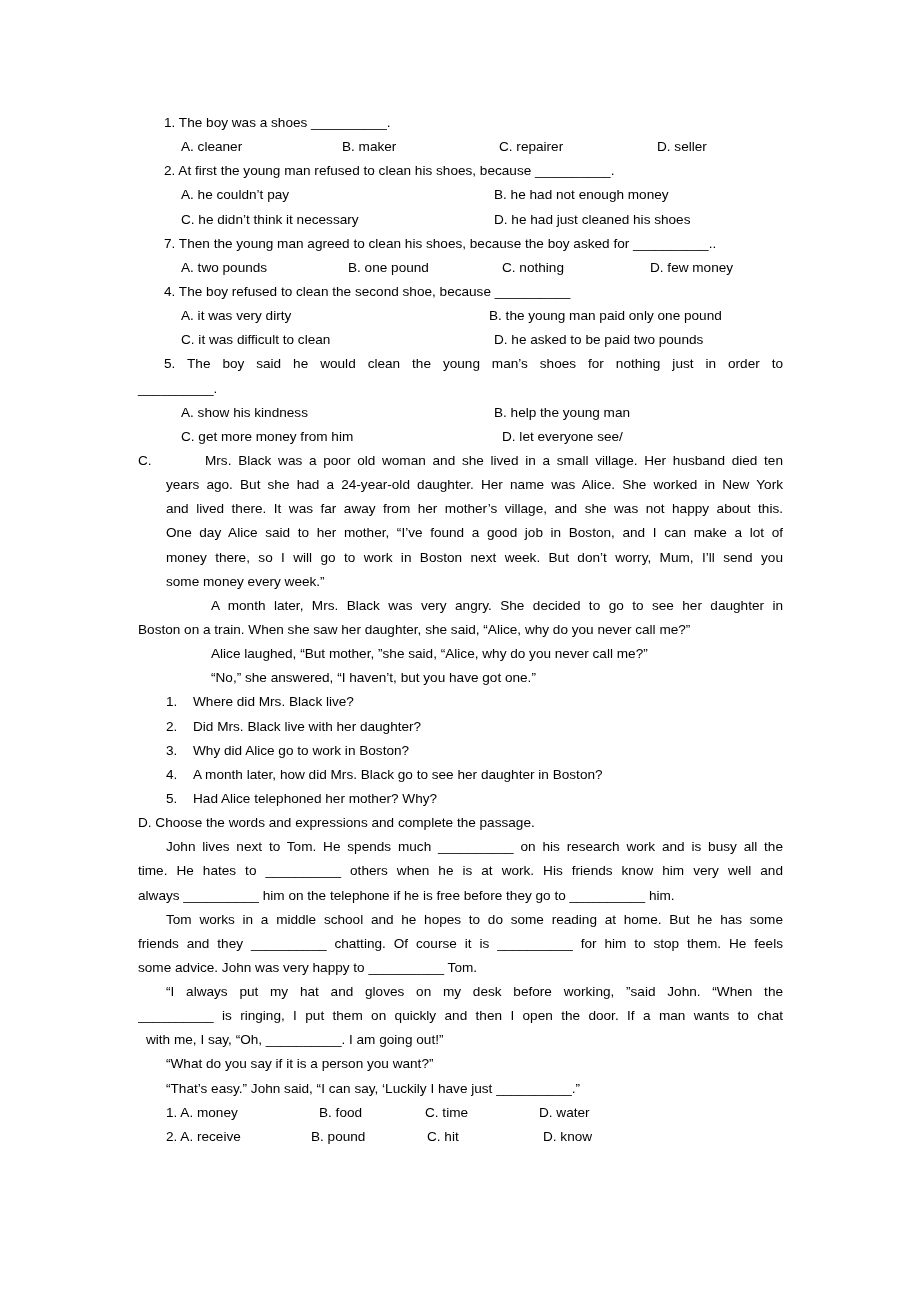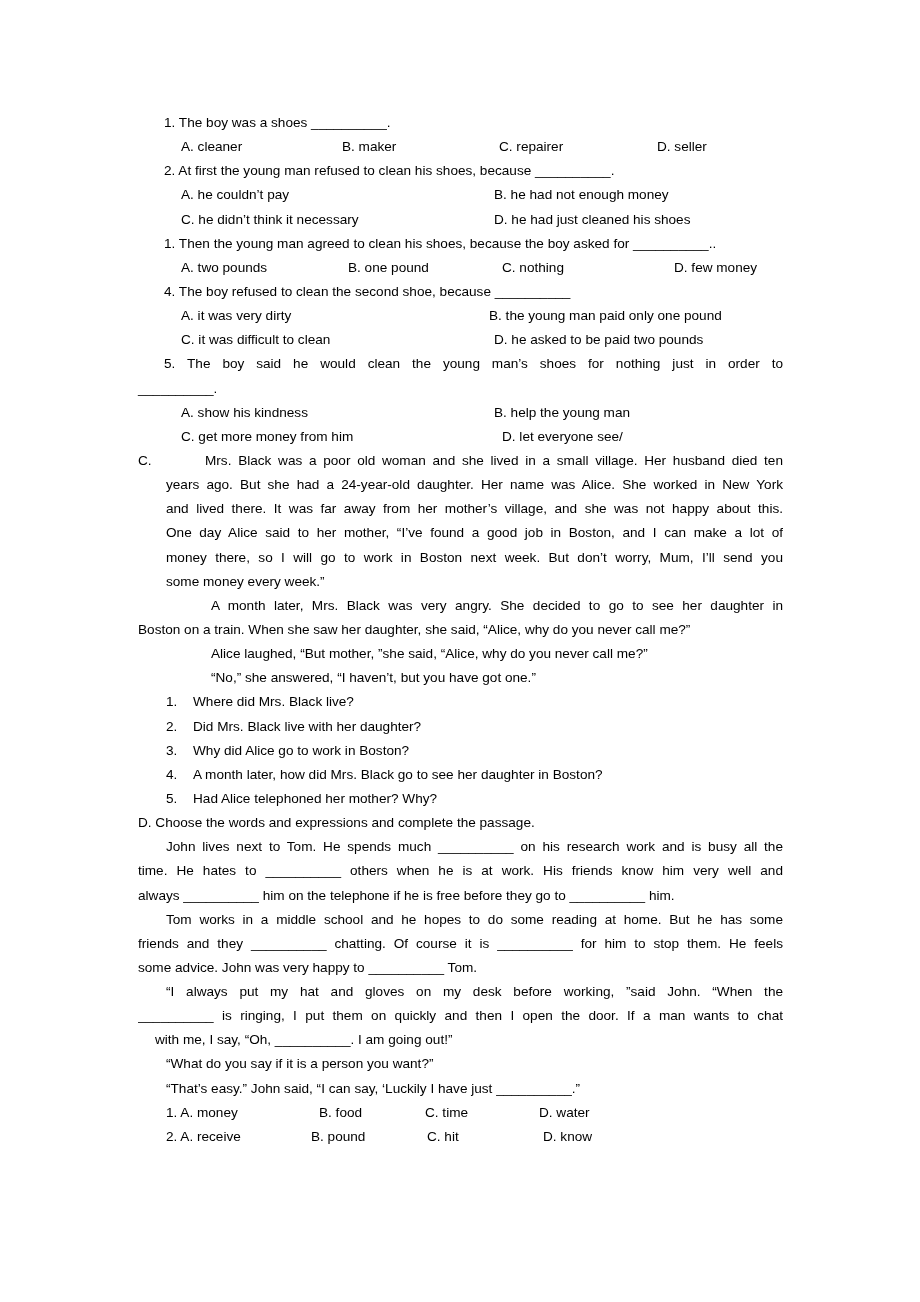--- a/index.html
+++ b/index.html
@@ -59,26 +59,26 @@
       </div>
       <div class="line" style="margin-left: 26px;">2. At first the young man refused to clean his shoes, because __________.</div>
       <div class="line">
         <span class="seg" style="left: 43px;">A. he couldn’t pay</span>
         <span class="seg" style="left: 356px;">B. he had not enough money</span>
       </div>
       <div class="line">
         <span class="seg" style="left: 43px;">C. he didn’t think it necessary</span>
         <span class="seg" style="left: 356px;">D. he had just cleaned his shoes</span>
       </div>
-      <div class="line" style="margin-left: 26px;">1. Then the young man agreed to clean his shoes, because the boy asked for __________..</div>
+      <div class="line" style="margin-left: 26px;">7. Then the young man agreed to clean his shoes, because the boy asked for __________..</div>
       <div class="line">
         <span class="seg" style="left: 43px;">A. two pounds</span>
         <span class="seg" style="left: 210px;">B. one pound</span>
         <span class="seg" style="left: 364px;">C. nothing</span>
-        <span class="seg" style="left: 536px;">D. few money</span>
+        <span class="seg" style="left: 512px;">D. few money</span>
       </div>
       <div class="line" style="margin-left: 26px;">4. The boy refused to clean the second shoe, because __________</div>
       <div class="line">
         <span class="seg" style="left: 43px;">A. it was very dirty</span>
         <span class="seg" style="left: 351px;">B. the young man paid only one pound</span>
       </div>
       <div class="line">
         <span class="seg" style="left: 43px;">C. it was difficult to clean</span>
         <span class="seg" style="left: 356px;">D. he asked to be paid two pounds</span>
       </div>
@@ -127,21 +127,21 @@
       </div>
       <div class="line" style="margin-left: 0px;">D. Choose the words and expressions and complete the passage.</div>
       <div class="line j" style="margin-left: 28px;">John lives next to Tom. He spends much __________ on his research work and is busy all the</div>
       <div class="line j" style="margin-left: 0px;">time. He hates to __________ others when he is at work. His friends know him very well and</div>
       <div class="line" style="margin-left: 0px;">always __________ him on the telephone if he is free before they go to __________ him.</div>
       <div class="line j" style="margin-left: 28px;">Tom works in a middle school and he hopes to do some reading at home. But he has some</div>
       <div class="line j" style="margin-left: 0px;">friends and they __________ chatting. Of course it is __________ for him to stop them. He feels</div>
       <div class="line" style="margin-left: 0px;">some advice. John was very happy to __________ Tom.</div>
       <div class="line j" style="margin-left: 28px;">“I always put my hat and gloves on my desk before working, ”said John. “When the</div>
       <div class="line j" style="margin-left: 0px;">__________ is ringing, I put them on quickly and then I open the door. If a man wants to chat</div>
-      <div class="line" style="margin-left: 17px;">with me, I say, “Oh, __________. I am going out!”</div>
+      <div class="line" style="margin-left: 8px;">with me, I say, “Oh, __________. I am going out!”</div>
       <div class="line" style="margin-left: 28px;">“What do you say if it is a person you want?”</div>
       <div class="line" style="margin-left: 28px;">“That’s easy.” John said, “I can say, ‘Luckily I have just __________.”</div>
       <div class="line">
         <span class="seg" style="left: 28px;">1. A. money</span>
         <span class="seg" style="left: 181px;">B. food</span>
         <span class="seg" style="left: 287px;">C. time</span>
         <span class="seg" style="left: 401px;">D. water</span>
       </div>
       <div class="line">
         <span class="seg" style="left: 28px;">2. A. receive</span>

